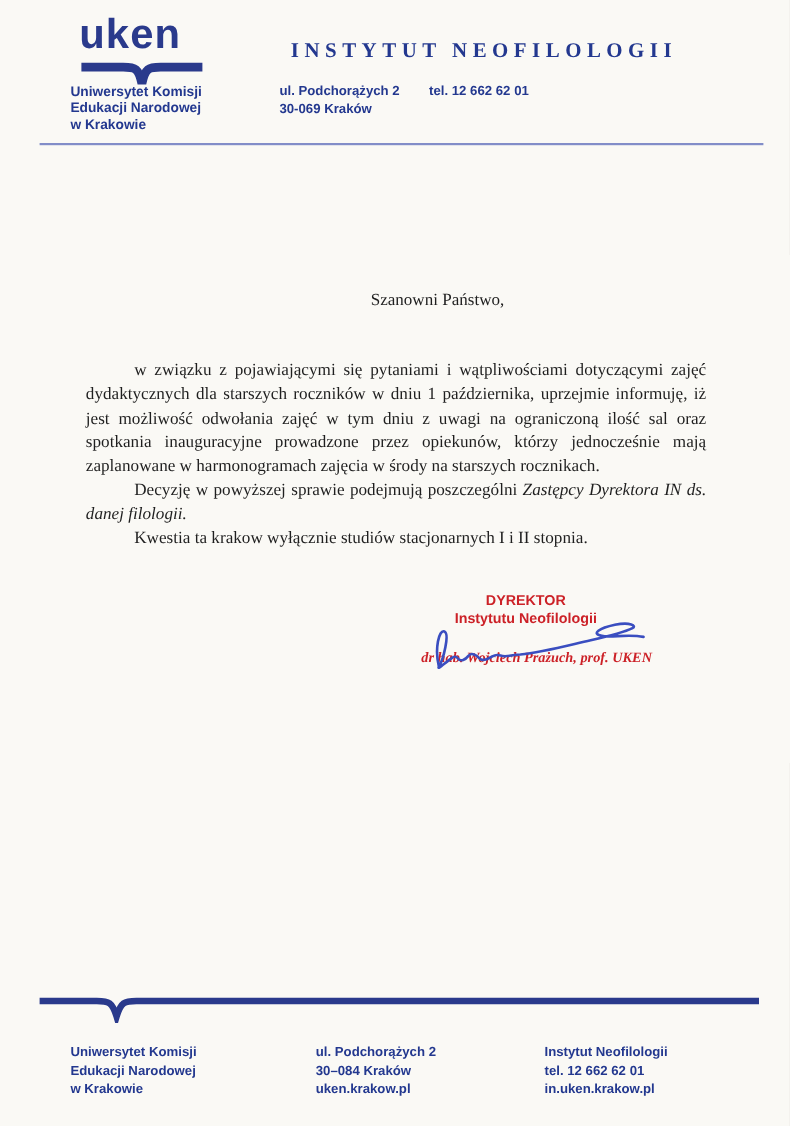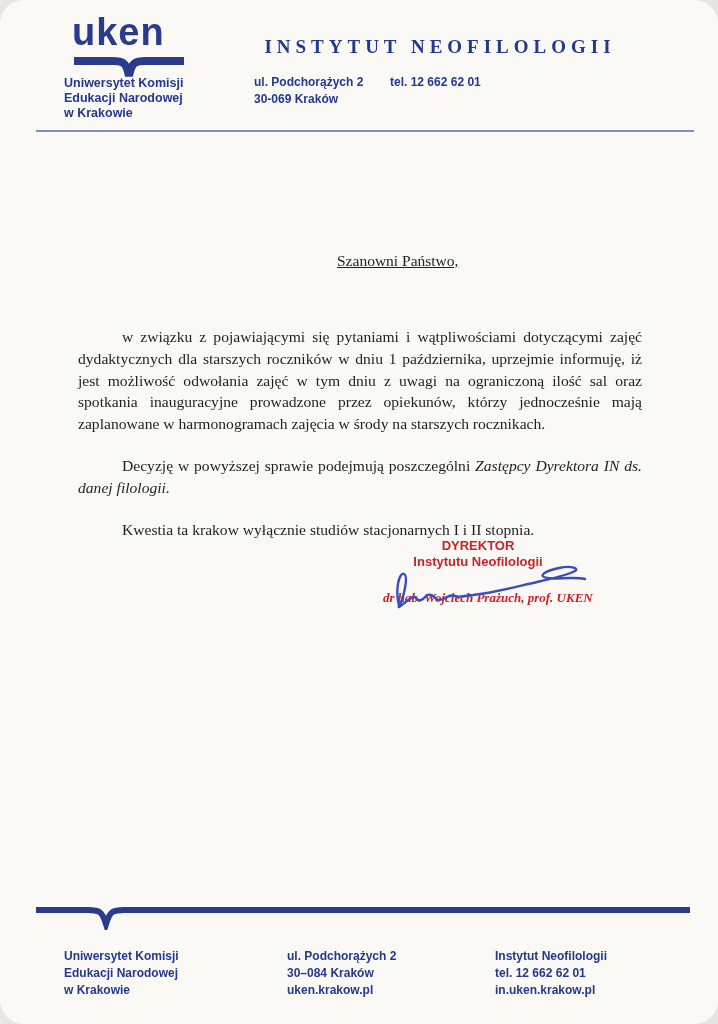--- a/index.html
+++ b/index.html
@@ -14,21 +14,20 @@
   *{margin:0;padding:0;box-sizing:border-box;}
   html,body{background:#e8e6e1;}
   .page{
     position:relative;
     width:718px;height:1024px;
     margin:0 auto;
     background:var(--paper);
     overflow:hidden;
     font-family:"Liberation Serif", serif;
     color:var(--body-text);
-    border-radius:24px;
   }
   
   .logo-word{
     position:absolute;left:72px;top:12px;
     font-family:"Liberation Sans", sans-serif;
     font-weight:bold;font-size:38px;line-height:40px;
     letter-spacing:1px;color:var(--navy);
   }
   .logo-book{position:absolute;left:70px;top:56px;}
   .univ-name{
@@ -55,31 +54,30 @@
   .header-divider{
     position:absolute;left:36px;top:130px;width:658px;height:2px;
     background:var(--divider-blue);opacity:.75;
   }
   
   .dateline{
     position:absolute;top:160px;right:83px;
     font-size:15.5px;
   }
   .salutation{
-    position:absolute;left:337px;top:252px;
+    position:absolute;left:337px;top:264px;
     font-size:15.5px;
-    text-decoration:underline;
   }
   .letter-body{
     position:absolute;left:78px;top:326px;width:564px;
     font-size:15.6px;line-height:21.8px;
     text-align:justify;
   }
   .letter-body p{text-indent:44px;}
-  .letter-body p + p{margin-top:20px;}
+  .letter-body p + p{}
   .letter-body strong{font-weight:normal;}
   .letter-body em{font-style:italic;}
   
   .signature-block{
     position:absolute;left:383px;top:538px;width:190px;
     text-align:center;
   }
   .stamp-line{
     font-family:"Liberation Sans", sans-serif;
     font-weight:bold;font-size:13px;line-height:16px;

